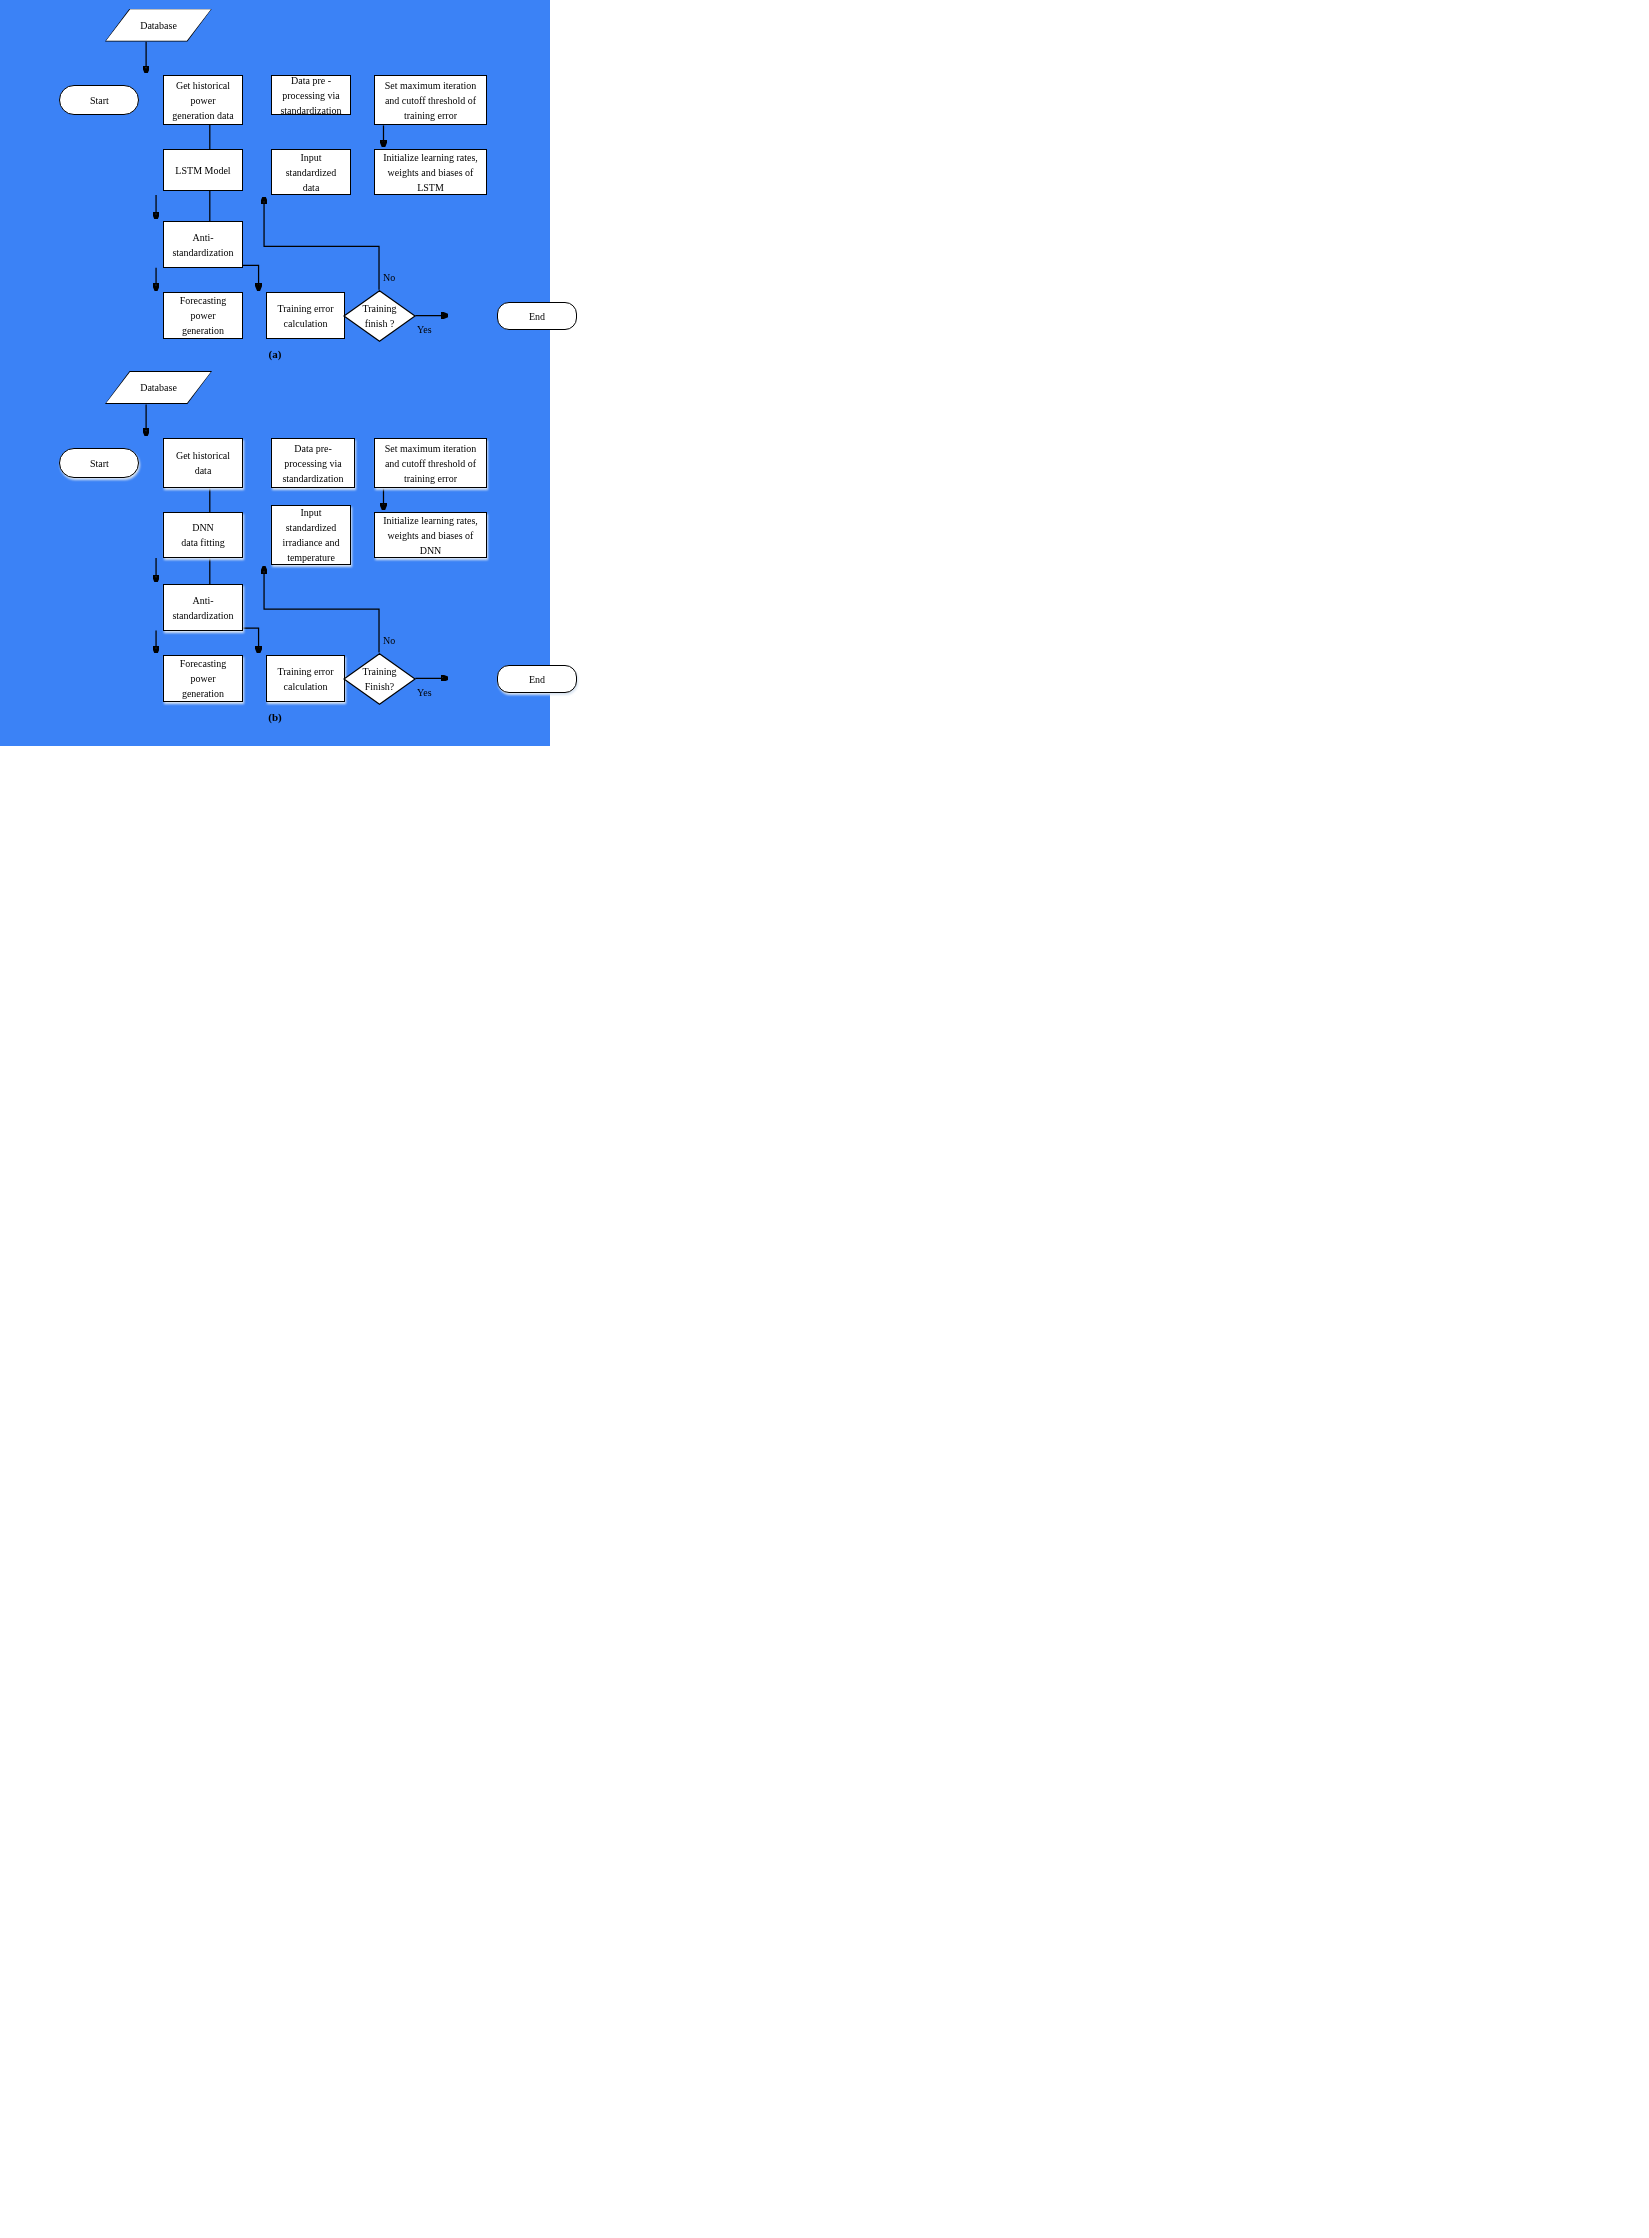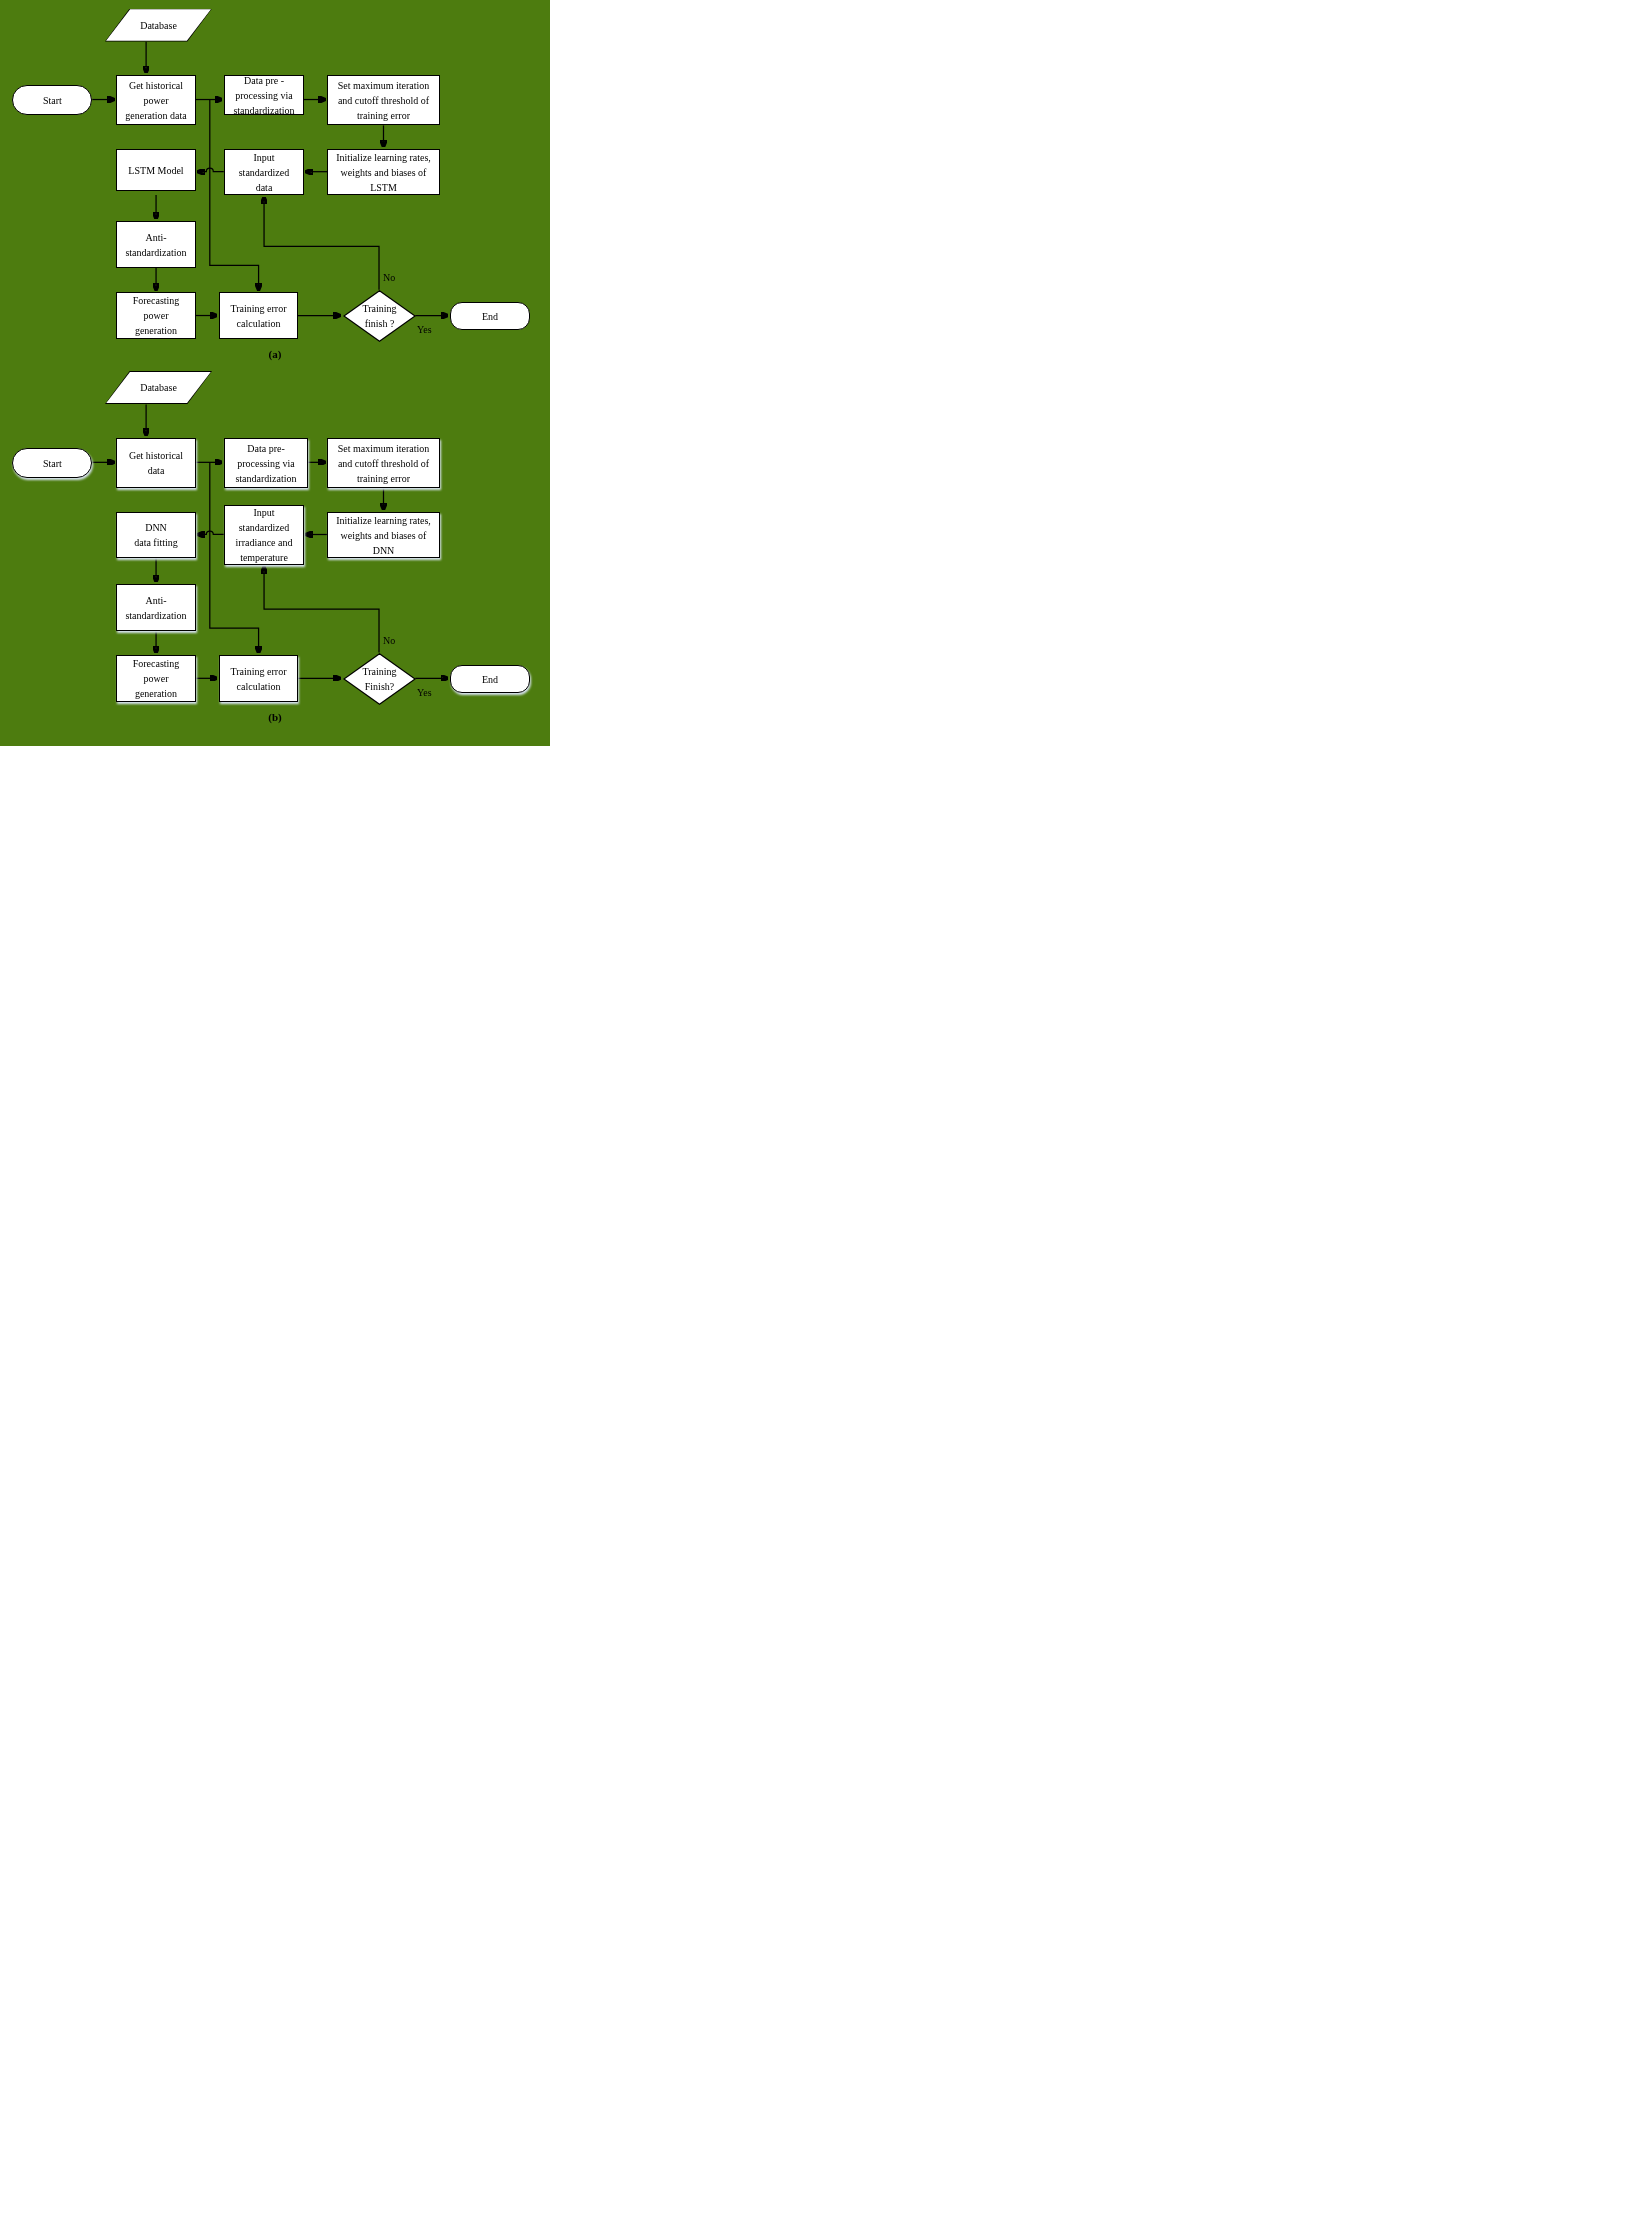--- a/index.html
+++ b/index.html
@@ -1,23 +1,23 @@
 <!DOCTYPE html>
 <html style="font-size:8px"><head>
 <meta charset="utf-8">
 <style>
   html,body { margin:0; padding:0; background:#ffffff; }
   #canvas {
-    position:relative; width:550px; height:746px; background:#4d7c0f;
+    position:relative; width:550px; height:746px; background:#3b82f6;
     font-family:"Liberation Serif","DejaVu Serif",serif; color:#000;
   }
   .node {
     position:absolute; background:#ffffff; border:0.7px solid #000;
     display:flex; flex-direction:column; align-items:center; justify-content:center;
-    text-align:center; font-size:10px; line-height:1.5; box-sizing:border-box;
+    text-align:center; font-size:10px; line-height:1.5; box-sizing:border-box;margin-left:47px;
   }
   .stadium { border-radius:16px; }
   .thick  { border-width:1.5px; }
   .rounded { border-radius:12px; }
   .bshadow { filter:drop-shadow(1.5px 2px 1.2px #d9e4f1); }
   .shape-outer { position:absolute; background:#000; }
   .shape-inner { position:absolute; background:#fff; }
   .shape-label {
     position:absolute; inset:0; display:flex; flex-direction:column;
     align-items:center; justify-content:center; text-align:center;

